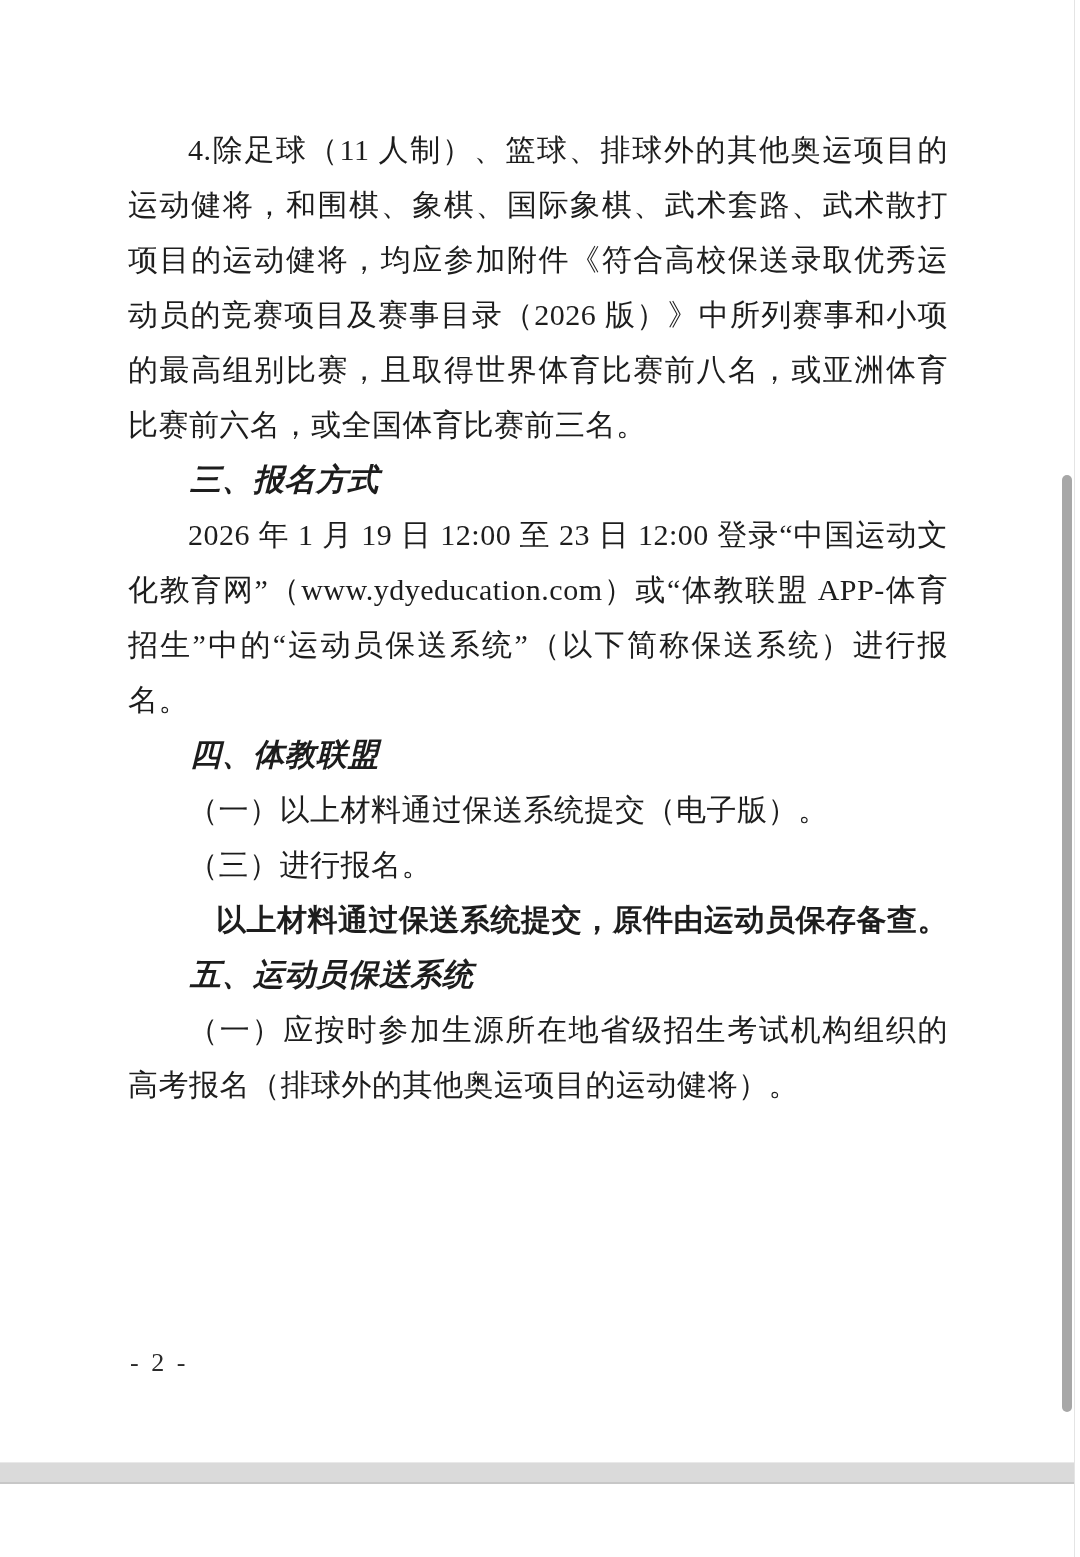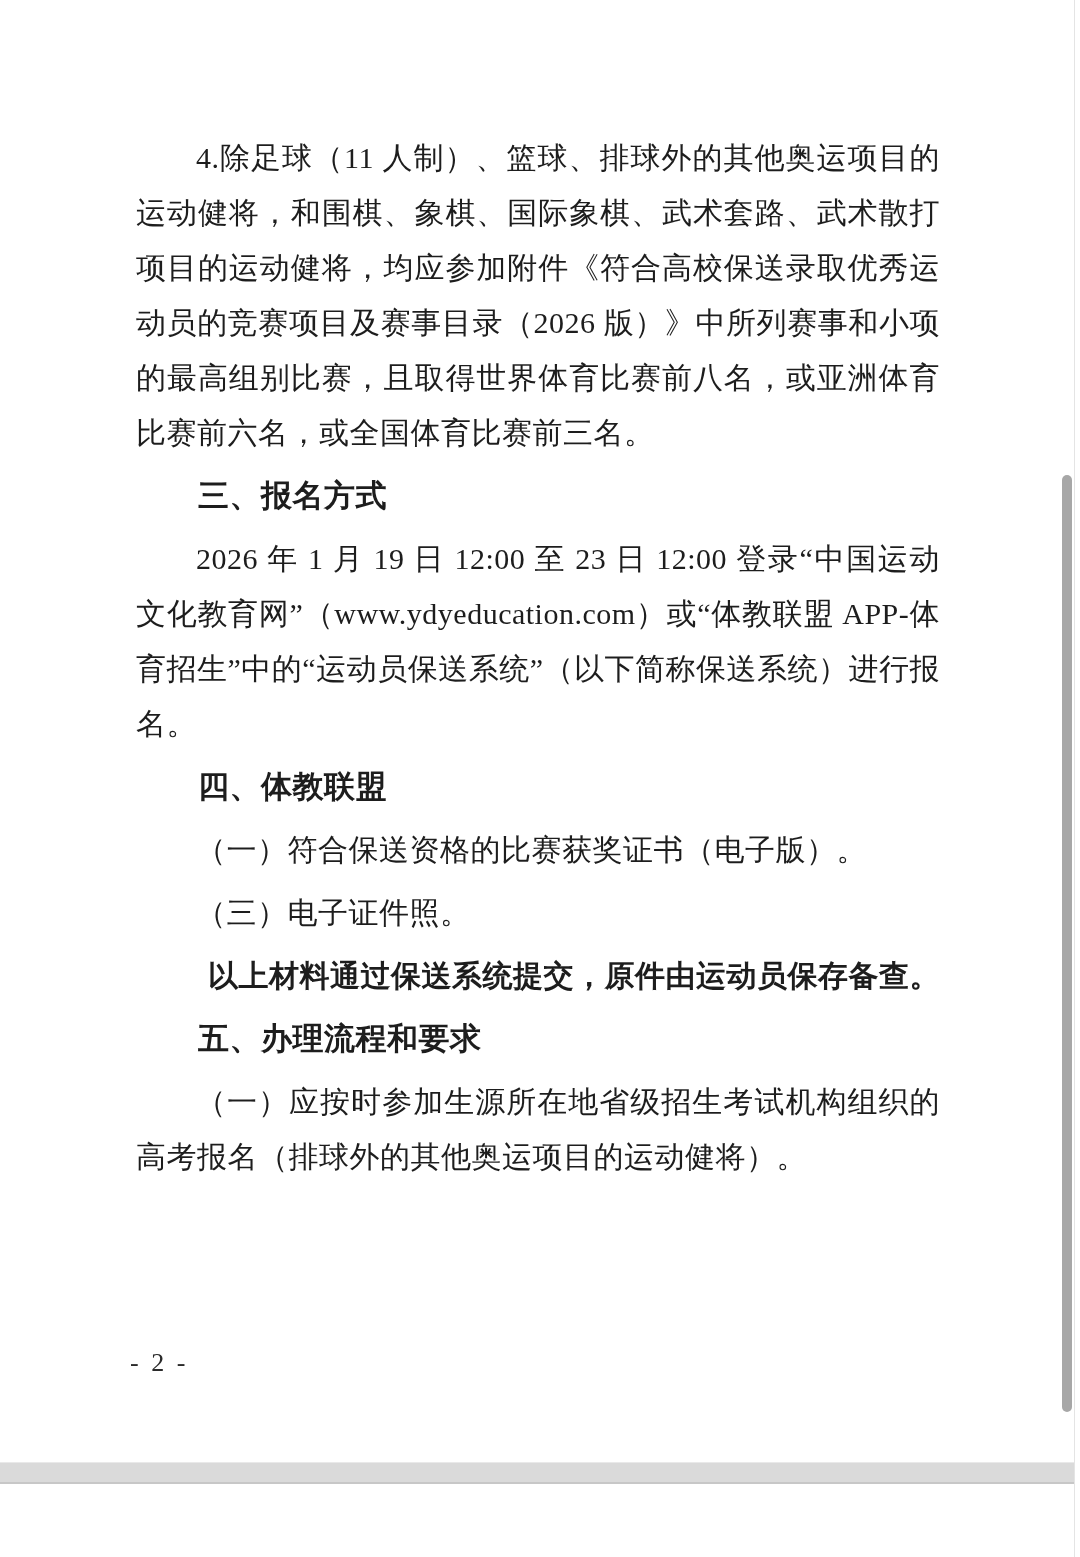--- a/index.html
+++ b/index.html
@@ -19,33 +19,34 @@
     font-family:"Liberation Serif","DejaVu Serif",serif;
     color:var(--text);
   }
   
   .doc-body{
     position:absolute;
     left:128px;top:122px;
     width:820px;
   }
   .block{
-    margin:8px;
+    margin:0;
     font-size:30px;
     line-height:55px;
     text-align:justify;
     letter-spacing:0.5px;
   }
   .block.paragraph{ text-indent:2em; }
   .block.heading{
     text-indent:2em;
     font-weight:bold;
     font-family:"Liberation Sans","DejaVu Sans",sans-serif;
     font-size:31px;
     text-align:left;
+    font-style:italic;
   }
   .block.bold-paragraph{
     text-indent:2em;
     font-weight:bold;
     font-family:"Liberation Sans","DejaVu Sans",sans-serif;
     text-align:right;
   }
   .page-number{
     position:absolute;
     left:130px;top:1348px;
@@ -81,24 +82,24 @@
 </head>
 <body>
 
 <div class="screen">
 
   <div class="doc-body">
       <div class="block paragraph">4.除足球（11 人制）、篮球、排球外的其他奥运项目的运动健将，和围棋、象棋、国际象棋、武术套路、武术散打项目的运动健将，均应参加附件《符合高校保送录取优秀运动员的竞赛项目及赛事目录（2026 版）》中所列赛事和小项的最高组别比赛，且取得世界体育比赛前八名，或亚洲体育比赛前六名，或全国体育比赛前三名。</div>
       <div class="block heading">三、报名方式</div>
       <div class="block paragraph">2026 年 1 月 19 日 12:00 至 23 日 12:00 登录“中国运动文化教育网”（www.ydyeducation.com）或“体教联盟 APP-体育招生”中的“运动员保送系统”（以下简称保送系统）进行报名。</div>
       <div class="block heading">四、体教联盟</div>
-      <div class="block paragraph">（一）符合保送资格的比赛获奖证书（电子版）。</div>
-      <div class="block paragraph">（三）电子证件照。</div>
+      <div class="block paragraph">（一）以上材料通过保送系统提交（电子版）。</div>
+      <div class="block paragraph">（三）进行报名。</div>
       <div class="block bold-paragraph">以上材料通过保送系统提交，原件由运动员保存备查。</div>
-      <div class="block heading">五、办理流程和要求</div>
+      <div class="block heading">五、运动员保送系统</div>
       <div class="block paragraph">（一）应按时参加生源所在地省级招生考试机构组织的高考报名（排球外的其他奥运项目的运动健将）。</div>
     </div>
 
   <div class="page-number">- 2 -</div>
 
   <div class="page-gap"></div>
 
   <div class="scrollbar-track"></div>
 
   <div class="scrollbar-thumb"></div>

